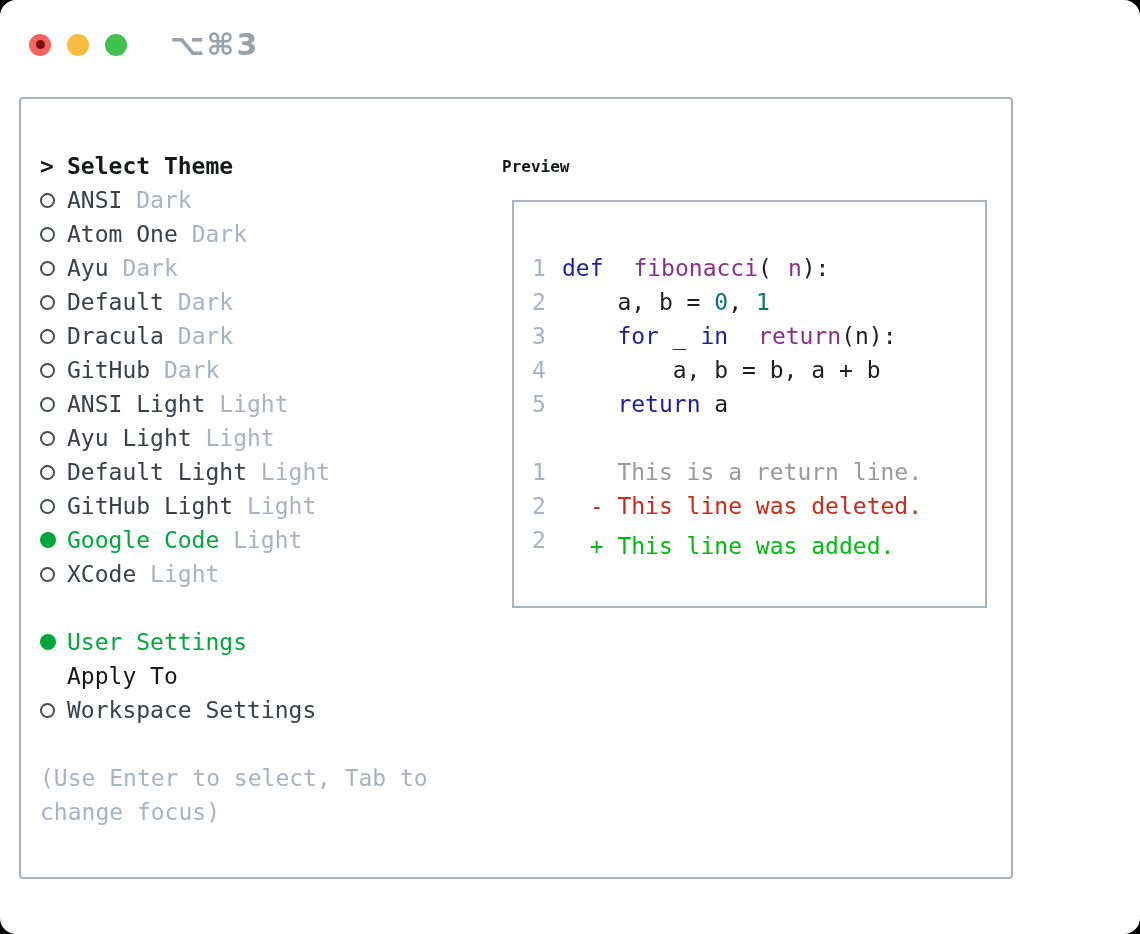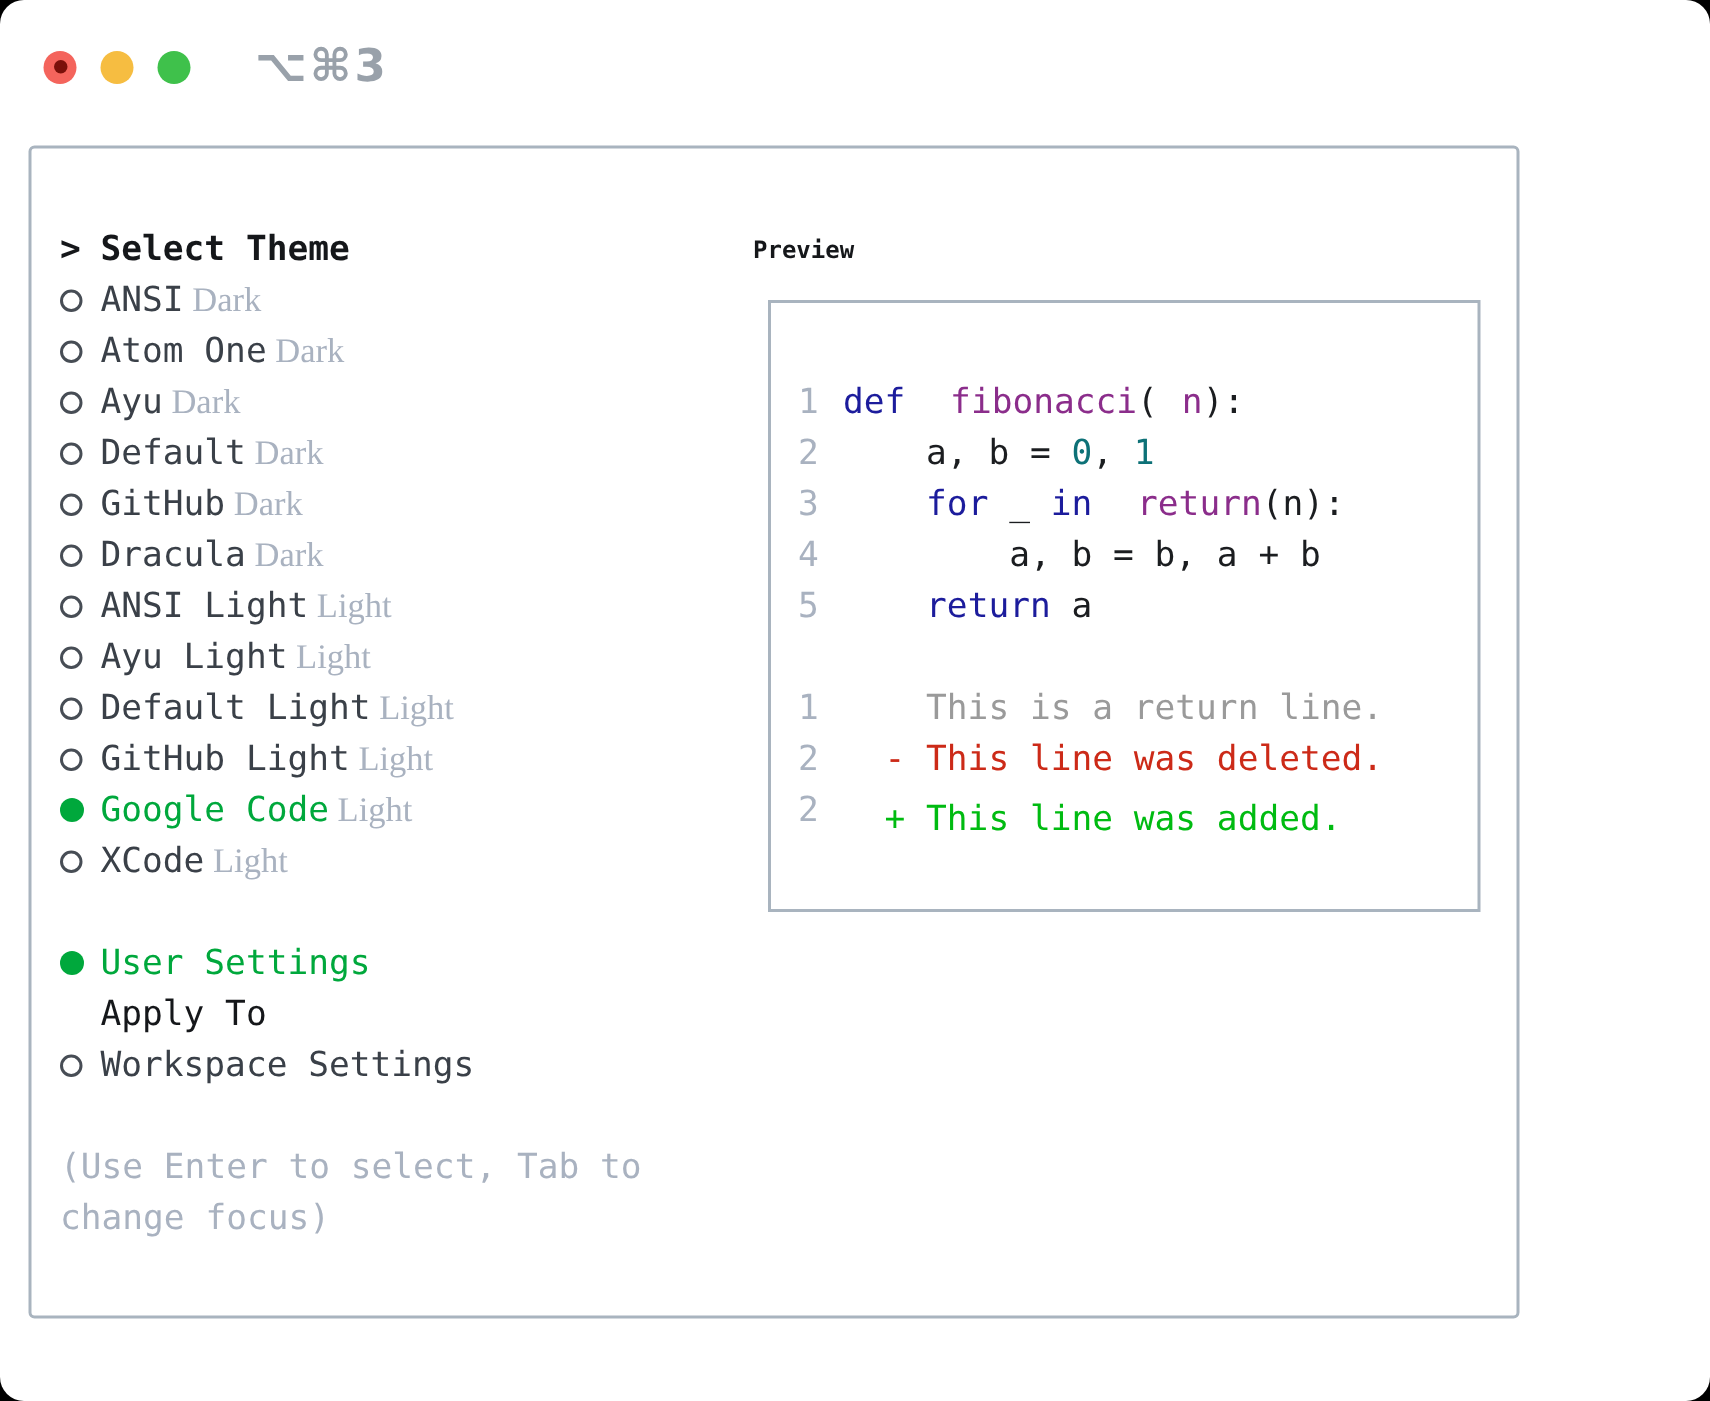--- a/index.html
+++ b/index.html
@@ -26,21 +26,21 @@
   .row { display:flex; align-items:center; height:34px; font-size:23px; white-space:pre; }
   .marker { width:27px; flex:0 0 27px; display:flex; align-items:center; }
   .caret { font-weight:bold; color:var(--c-black); font-size:23px; }
   .ring { width:11px; height:11px; border:2.5px solid var(--c-ring); border-radius:50%; }
   .dotmark { width:16px; height:16px; border-radius:50%; background:var(--c-green); }
   .lbl-dark  { color:var(--c-dark); }
   .lbl-black { color:var(--c-black); }
   .lbl-green { color:var(--c-green); }
   .lbl-muted { color:var(--c-muted); }
   .lbl-bold  { font-weight:bold;text-align:right; }
-  .suffix { color:var(--c-muted);font-family:Liberation Serif, serif; }
+  .suffix { color:var(--c-muted); }
   
   .preview-label { position:absolute; left:481px; top:50px; height:34px; display:flex;
                    align-items:center; font-size:16px; font-weight:bold; color:var(--c-black); }
   .preview-box { position:absolute; left:491px; top:101px; width:475px; height:408px;
                  box-sizing:border-box; border:2px solid var(--c-border);
                  padding:49px 0 0 18px; overflow:hidden; }
   .code-row { display:flex; height:34px; align-items:center; font-size:23px; white-space:pre; }
   .lnum { width:30px; flex:0 0 30px; color:var(--c-muted); }
   .tok-kwd   { color:var(--c-kwd); }
   .tok-fn    { color:var(--c-fn);margin-left:16px; }
@@ -80,25 +80,25 @@
 
   <div class="row">
     <span class="marker"><span class="ring"></span></span><span class="row-label"><span class="lbl-dark">Ayu</span><span class="suffix"> Dark</span></span>
   </div>
 
   <div class="row">
     <span class="marker"><span class="ring"></span></span><span class="row-label"><span class="lbl-dark">Default</span><span class="suffix"> Dark</span></span>
   </div>
 
   <div class="row">
-    <span class="marker"><span class="ring"></span></span><span class="row-label"><span class="lbl-dark">GitHub</span><span class="suffix"> Dark</span></span>
+    <span class="marker"><span class="ring"></span></span><span class="row-label"><span class="lbl-dark">Dracula</span><span class="suffix"> Dark</span></span>
   </div>
 
   <div class="row">
-    <span class="marker"><span class="ring"></span></span><span class="row-label"><span class="lbl-dark">Dracula</span><span class="suffix"> Dark</span></span>
+    <span class="marker"><span class="ring"></span></span><span class="row-label"><span class="lbl-dark">GitHub</span><span class="suffix"> Dark</span></span>
   </div>
 
   <div class="row">
     <span class="marker"><span class="ring"></span></span><span class="row-label"><span class="lbl-dark">ANSI Light</span><span class="suffix"> Light</span></span>
   </div>
 
   <div class="row">
     <span class="marker"><span class="ring"></span></span><span class="row-label"><span class="lbl-dark">Ayu Light</span><span class="suffix"> Light</span></span>
   </div>
 

